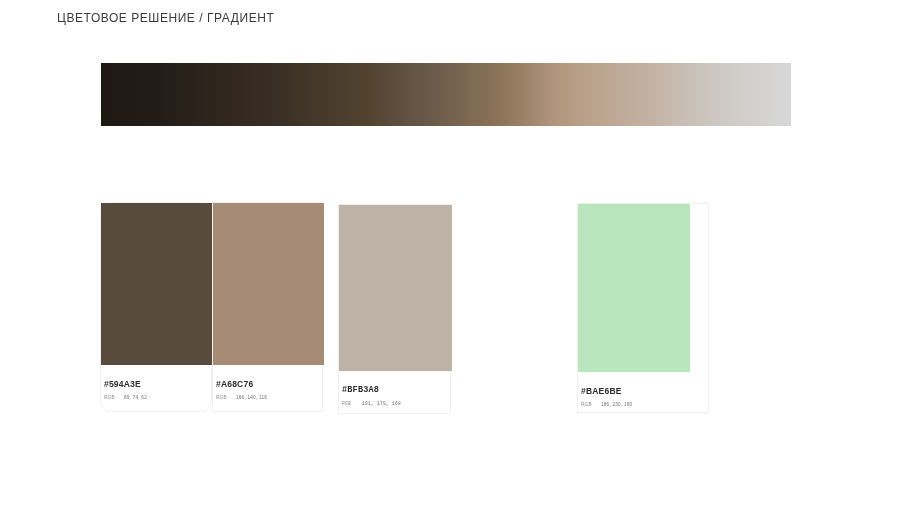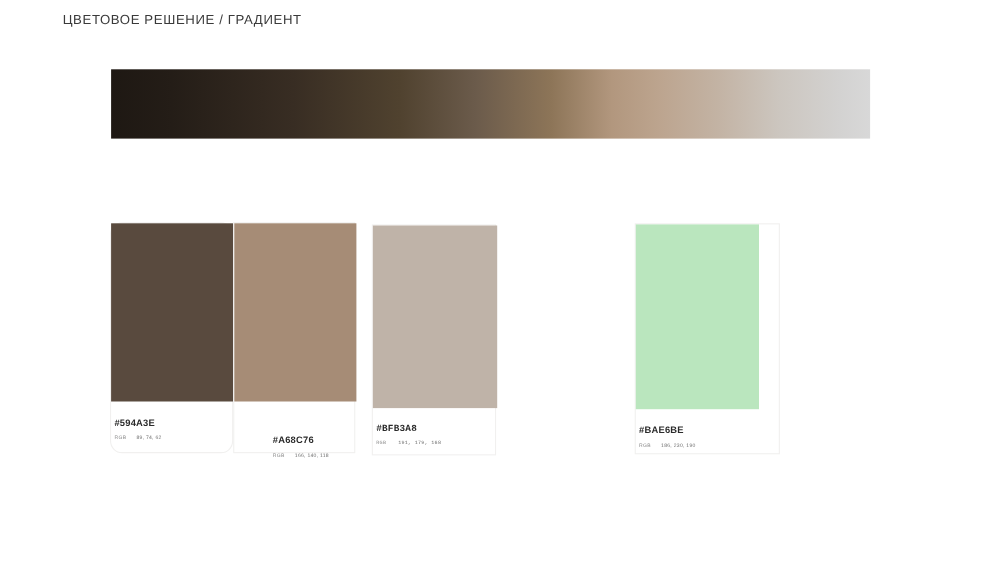--- a/index.html
+++ b/index.html
@@ -105,21 +105,21 @@
       <div class="swatch-meta" style="top: 176px;">
         <div class="swatch-hex">#594A3E</div>
         <div class="swatch-rgb-row">
           <span class="swatch-rgb-label">RGB</span>
           <span class="swatch-rgb-value">89, 74, 62</span>
         </div>
       </div>
     </div>
     <div class="swatch-card" style="left: 212px; top: 202px; width: 111px; height: 210px;">
       <div class="swatch-chip" style="width: 111px; height: 162px; background: rgb(166, 140, 118);"></div>
-      <div class="swatch-meta" style="top: 192px; margin-left: 32px;">
+      <div class="swatch-meta" style="top: 176px;">
         <div class="swatch-hex">#A68C76</div>
         <div class="swatch-rgb-row">
           <span class="swatch-rgb-label">RGB</span>
           <span class="swatch-rgb-value">166, 140, 118</span>
         </div>
       </div>
     </div>
     <div class="swatch-card" style="left: 338px; top: 204px; width: 113px; height: 210px;">
       <div class="swatch-chip" style="width: 113px; height: 166px; background: rgb(191, 179, 168);"></div>
       <div class="swatch-meta" style="top: 180px; font-family: Liberation Mono, monospace;">

